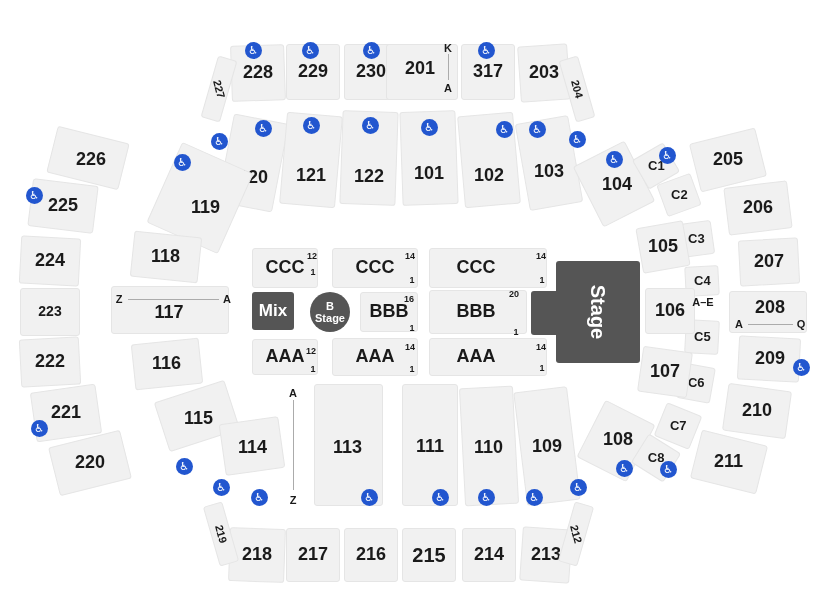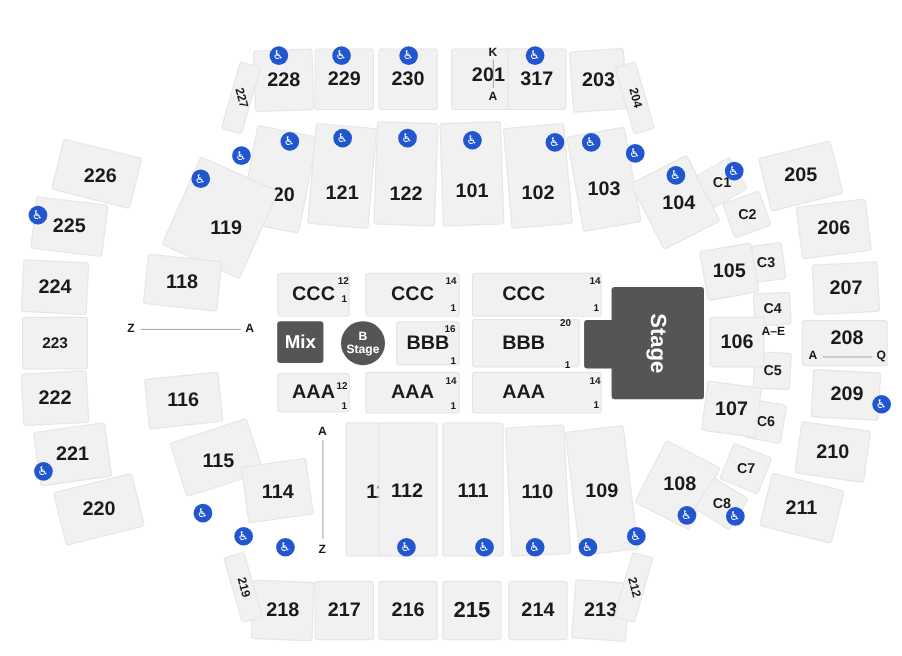--- a/index.html
+++ b/index.html
@@ -26,21 +26,21 @@
 <div id="map" class="canvas">
     <div class="section light" style="left: 231px; top: 45px; width: 54px; height: 56px; transform: rotate(-2deg);">
       <span class="section-label" style="font-size: 18px; transform: rotate(2deg);">228</span>
     </div>
     <div class="section light" style="left: 286px; top: 44px; width: 54px; height: 56px;">
       <span class="section-label" style="font-size: 18px;">229</span>
     </div>
     <div class="section light" style="left: 344px; top: 44px; width: 54px; height: 56px;">
       <span class="section-label" style="font-size: 18px;">230</span>
     </div>
-    <div class="section light" style="left: 410px; top: 44px; width: 72px; height: 56px;">
+    <div class="section light" style="left: 386px; top: 44px; width: 72px; height: 56px;">
       <span class="section-label" style="font-size: 18px; transform: translate(-2px, -3px);">201</span>
     </div>
     <div class="section light" style="left: 461px; top: 44px; width: 54px; height: 56px;">
       <span class="section-label" style="font-size: 18px;">317</span>
     </div>
     <div class="section light" style="left: 519px; top: 45px; width: 50px; height: 56px; transform: rotate(-4deg);">
       <span class="section-label" style="font-size: 18px; transform: rotate(4deg);">203</span>
     </div>
     <div class="section light" style="left: 209px; top: 57px; width: 20px; height: 64px; transform: rotate(16deg);">
       <span class="section-label" style="font-size: 11px; transform: rotate(59deg);">227</span>
@@ -89,34 +89,34 @@
     </div>
     <div class="section light" style="left: 33px; top: 388px; width: 66px; height: 50px; transform: rotate(-8deg);">
       <span class="section-label" style="font-size: 18px; transform: rotate(8deg);">221</span>
     </div>
     <div class="section light" style="left: 53px; top: 438px; width: 74px; height: 50px; transform: rotate(-14deg);">
       <span class="section-label" style="font-size: 18px; transform: rotate(14deg);">220</span>
     </div>
     <div class="section light" style="left: 132px; top: 234px; width: 68px; height: 46px; transform: rotate(6deg);">
       <span class="section-label" style="font-size: 18px; transform: rotate(-6deg);">118</span>
     </div>
+    <div class="section light" style="left: 111px; top: 286px; width: 118px; height: 48px;">
+      <span class="section-label" style="font-size: 18px; transform: translate(-1px, 3px);">117</span>
+    </div>
     <div class="section light" style="left: 133px; top: 341px; width: 68px; height: 46px; transform: rotate(-6deg);">
       <span class="section-label" style="font-size: 18px; transform: rotate(6deg);">116</span>
     </div>
     <div class="section light" style="left: 160px; top: 390px; width: 74px; height: 52px; transform: rotate(-18deg);">
       <span class="section-label" style="font-size: 18px; transform: rotate(18deg) translate(2px, 3px);">115</span>
     </div>
     <div class="section light" style="left: 222px; top: 420px; width: 60px; height: 52px; transform: rotate(-8deg);">
       <span class="section-label" style="font-size: 18px; transform: rotate(8deg) translate(1px, 2px);">114</span>
     </div>
     <div class="section light" style="left: 288px; top: 384px; width: 69px; height: 122px; margin-left: 26px;">
       <span class="section-label" style="font-size: 18px; transform: translate(-1px, 3px);">113</span>
-    </div>
-    <div class="section light" style="left: 344px; top: 384px; width: 54px; height: 122px;">
-      <span class="section-label" style="font-size: 18px; transform: translate(-1px, 2px);">112</span>
     </div>
     <div class="section light" style="left: 402px; top: 384px; width: 56px; height: 122px;">
       <span class="section-label" style="font-size: 18px; transform: translate(0px, 2px);">111</span>
     </div>
     <div class="section light" style="left: 462px; top: 387px; width: 54px; height: 118px; transform: rotate(-3deg);">
       <span class="section-label" style="font-size: 18px; transform: rotate(3deg) translate(0px, 2px);">110</span>
     </div>
     <div class="section light" style="left: 520px; top: 389px; width: 54px; height: 114px; transform: rotate(-7deg);">
       <span class="section-label" style="font-size: 18px; transform: rotate(7deg) translate(0px, 1px);">109</span>
     </div>

